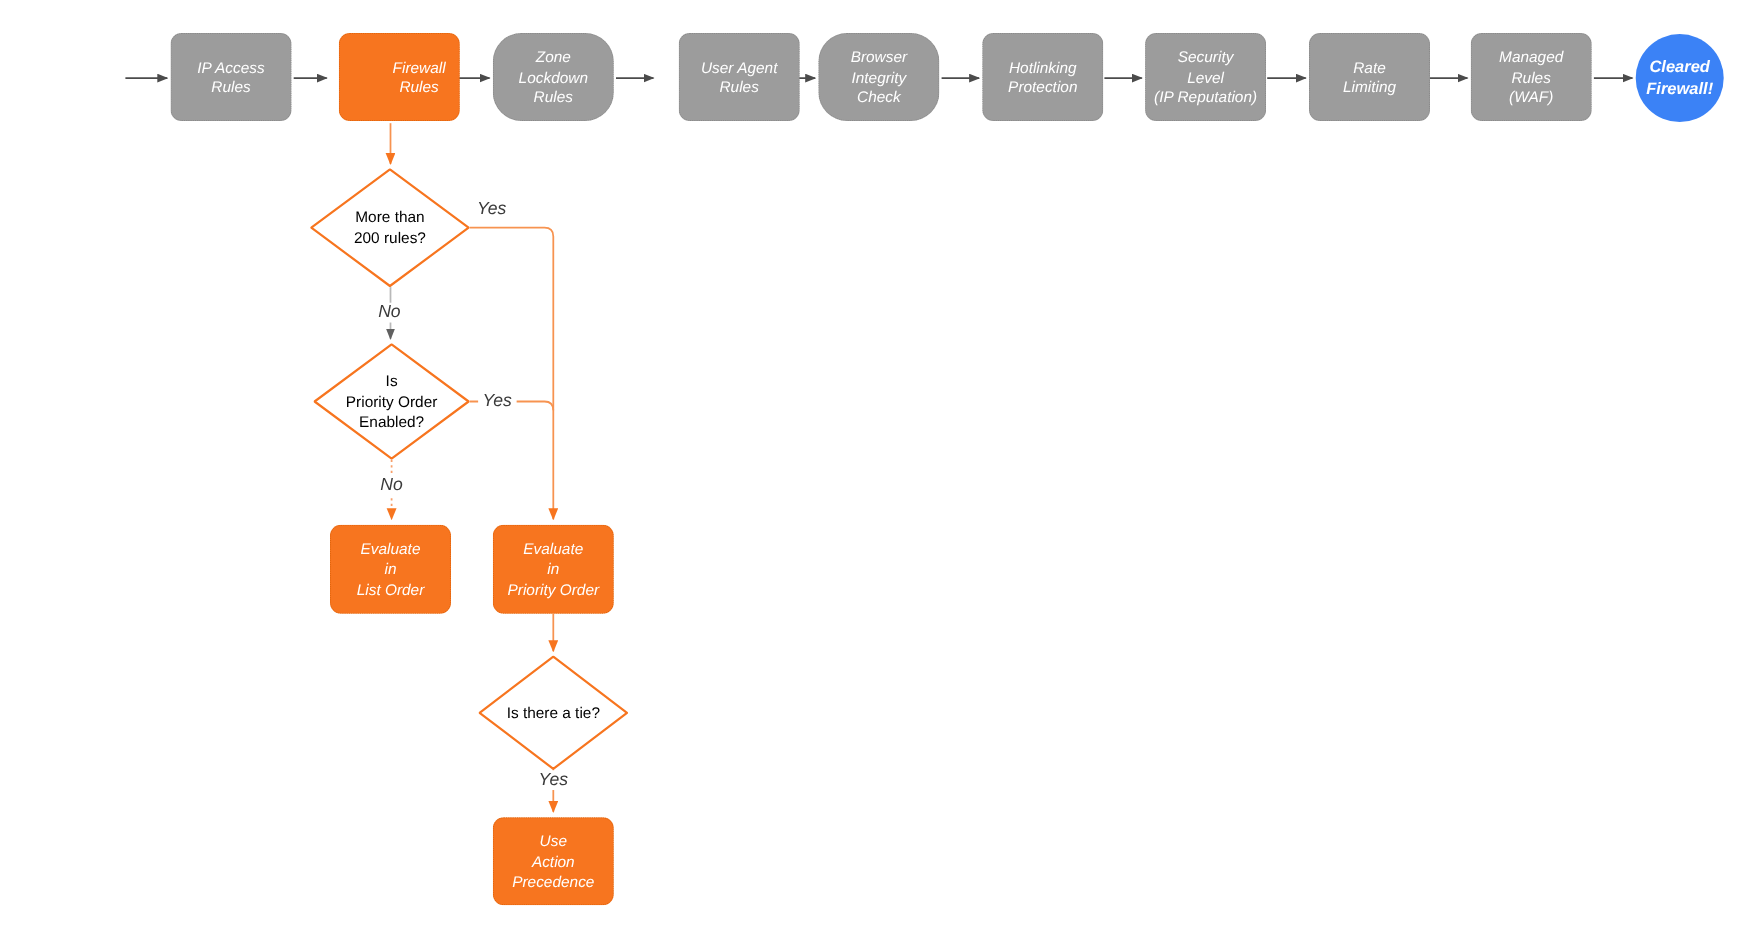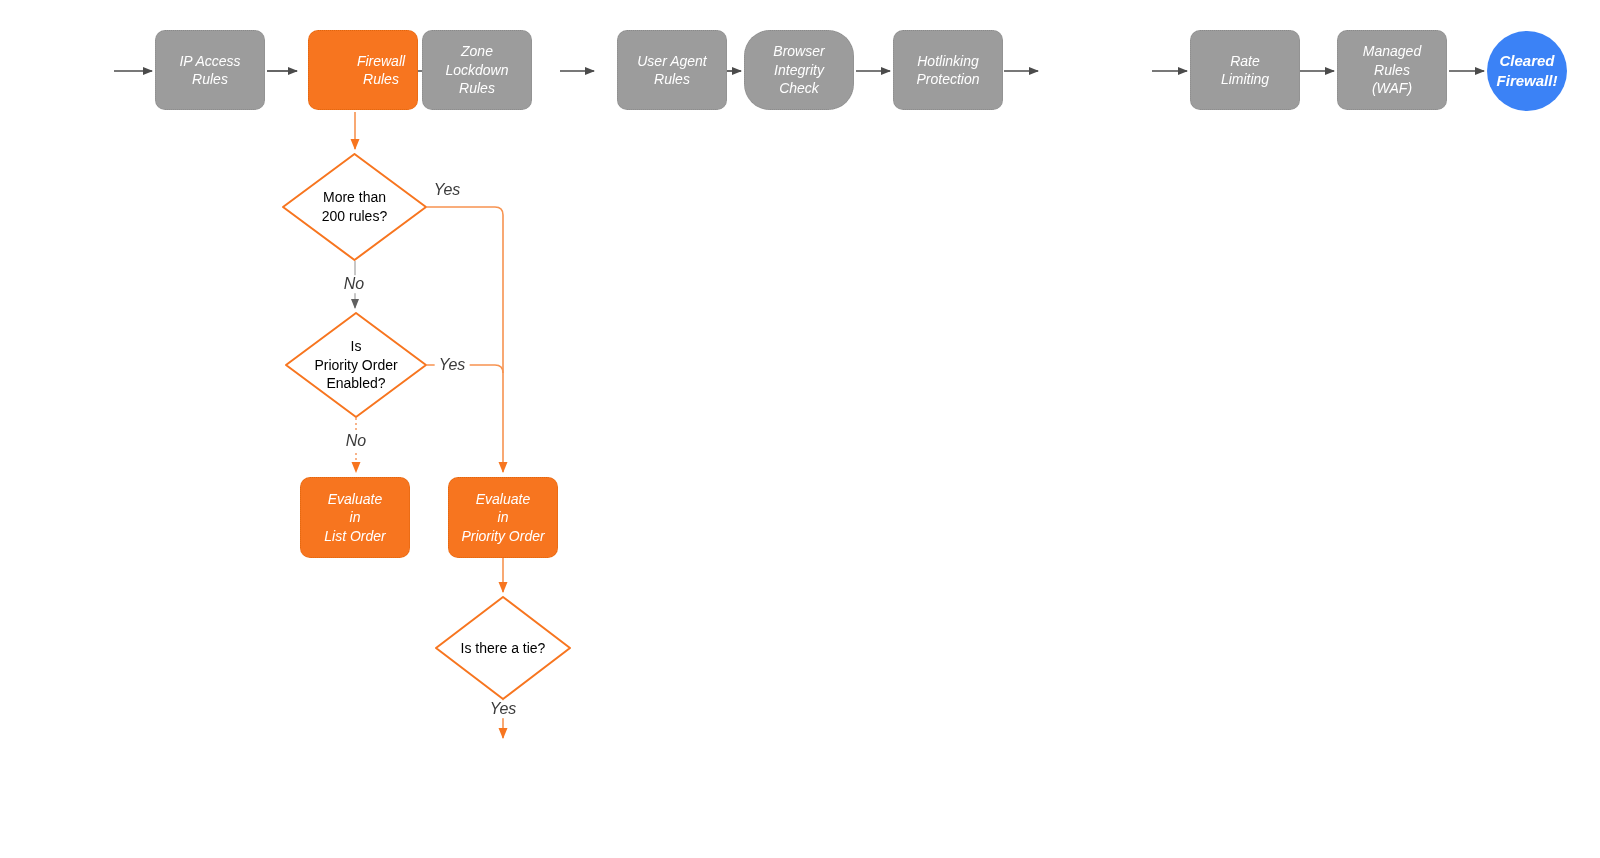--- a/index.html
+++ b/index.html
@@ -80,37 +80,42 @@
 
 
   <div class="node box gray" style="left:155px;top:30px;">
     <span class="lbl">IP Access
 Rules</span>
   </div>
   <div class="node box orange" style="left:308px;top:30px;padding-left:36px;">
     <span class="lbl">Firewall
 Rules</span>
   </div>
-  <div class="node box gray" style="left:422px;top:30px;">
+  <div class="node box gray" style="left:448px;top:30px;border-radius:26px;">
     <span class="lbl">Zone
 Lockdown
 Rules</span>
   </div>
   <div class="node box gray" style="left:597px;top:30px;margin-left:20px;">
     <span class="lbl">User Agent
 Rules</span>
   </div>
   <div class="node box gray" style="left:744px;top:30px;border-radius:26px;">
     <span class="lbl">Browser
 Integrity
 Check</span>
   </div>
   <div class="node box gray" style="left:893px;top:30px;">
     <span class="lbl">Hotlinking
 Protection</span>
+  </div>
+  <div class="node box gray" style="left:1041px;top:30px;">
+    <span class="lbl">Security
+Level
+(IP Reputation)</span>
   </div>
   <div class="node box gray" style="left:1190px;top:30px;">
     <span class="lbl">Rate
 Limiting</span>
   </div>
   <div class="node box gray" style="left:1337px;top:30px;">
     <span class="lbl">Managed
 Rules
 (WAF)</span>
   </div>
@@ -148,20 +153,25 @@
 Priority Order</span>
   </div>
 
   <div class="node diamond" style="left:435px;top:596px;width:136px;height:104px;">
     <svg width="136" height="104">
       <polygon points="68,1 135,52 68,103 1,52" fill="#ffffff" stroke="#f7751f" stroke-width="2" stroke-linejoin="round"></polygon>
     </svg>
     <span class="lbl">Is there a tie?</span>
   </div>
 
+  <div class="node box orange" style="left:448px;top:743px;">
+    <span class="lbl">Use
+Action
+Precedence</span>
+  </div>
 
   <span class="elabel" style="left:447px;top:190px;">Yes</span>
   <span class="elabel" style="left:354px;top:284px;">No</span>
   <span class="elabel" style="left:452px;top:365px;">Yes</span>
   <span class="elabel" style="left:356px;top:441px;">No</span>
   <span class="elabel" style="left:503px;top:709px;">Yes</span>
 
 </div>
 
 </body></html>

